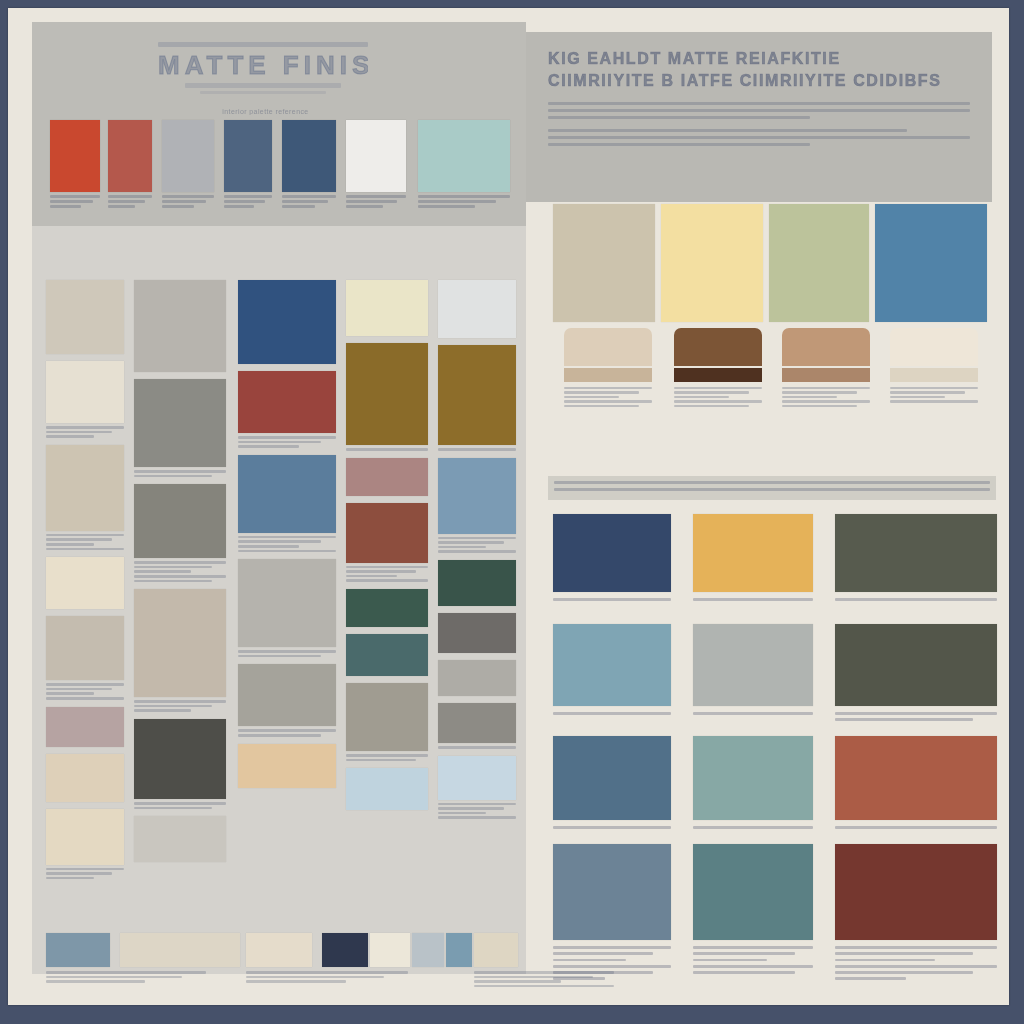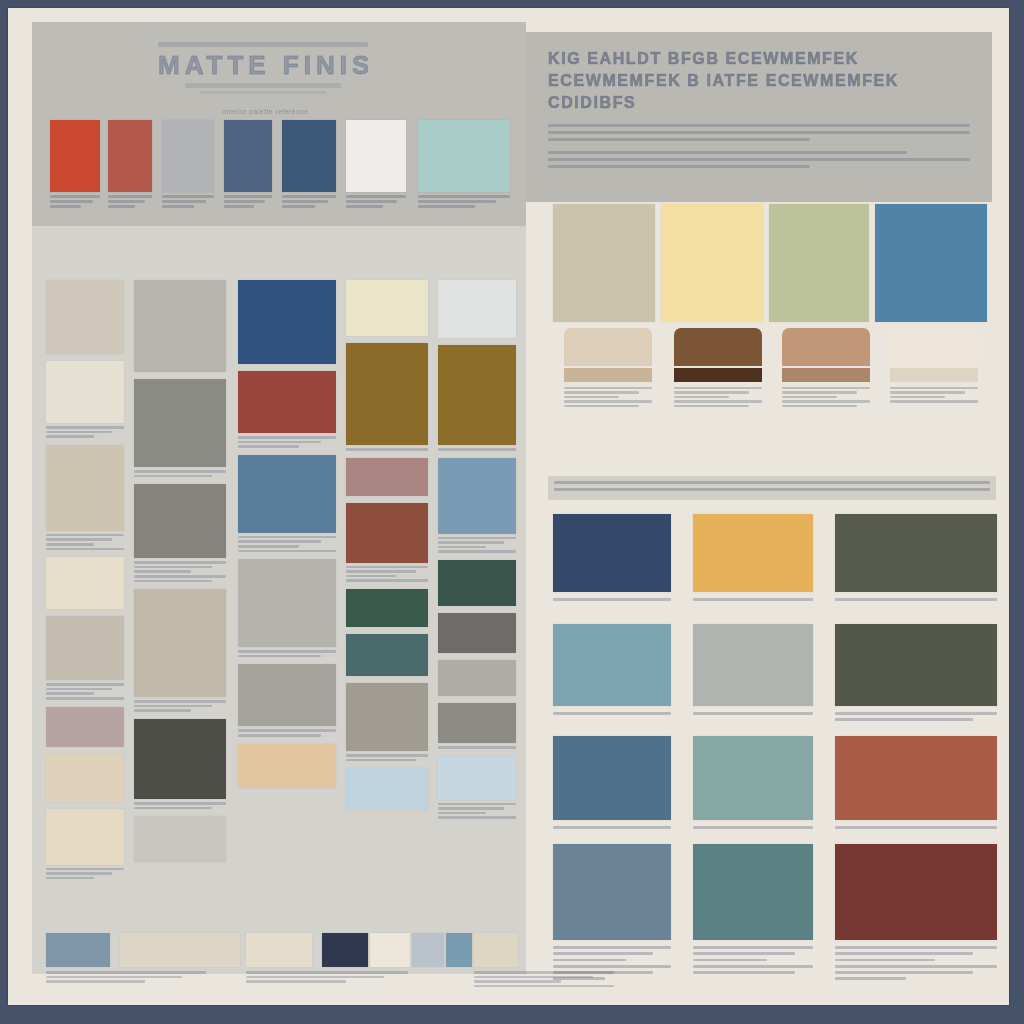--- a/index.html
+++ b/index.html
@@ -435,22 +435,22 @@
         <div class="cap" style="left: 428px; width: 140px;">
           <div class="ln l"></div>
           <div class="ln m"></div>
           <div class="ln s"></div>
           <div class="ln l"></div>
         </div>
       </div>
 
     <div class="r-head">
       <div class="r-title">
-        <div>KIG EAHLDT BFGB ECEWMEMFEK</div>
-        <div>ECEWMEMFEK B IATFE ECEWMEMFEK CDIDIBFS</div>
+        <div>KIG EAHLDT MATTE REIAFKITIE</div>
+        <div>CIIMRIIYITE B IATFE CIIMRIIYITE CDIDIBFS</div>
       </div>
       <div class="r-para" id="r-para">
           <div style="margin-bottom:10px">
             <div class="ln l"></div>
             <div class="ln l"></div>
             <div class="ln s"></div>
           </div>
           <div style="margin-bottom:10px">
             <div class="ln m"></div>
             <div class="ln l"></div>

